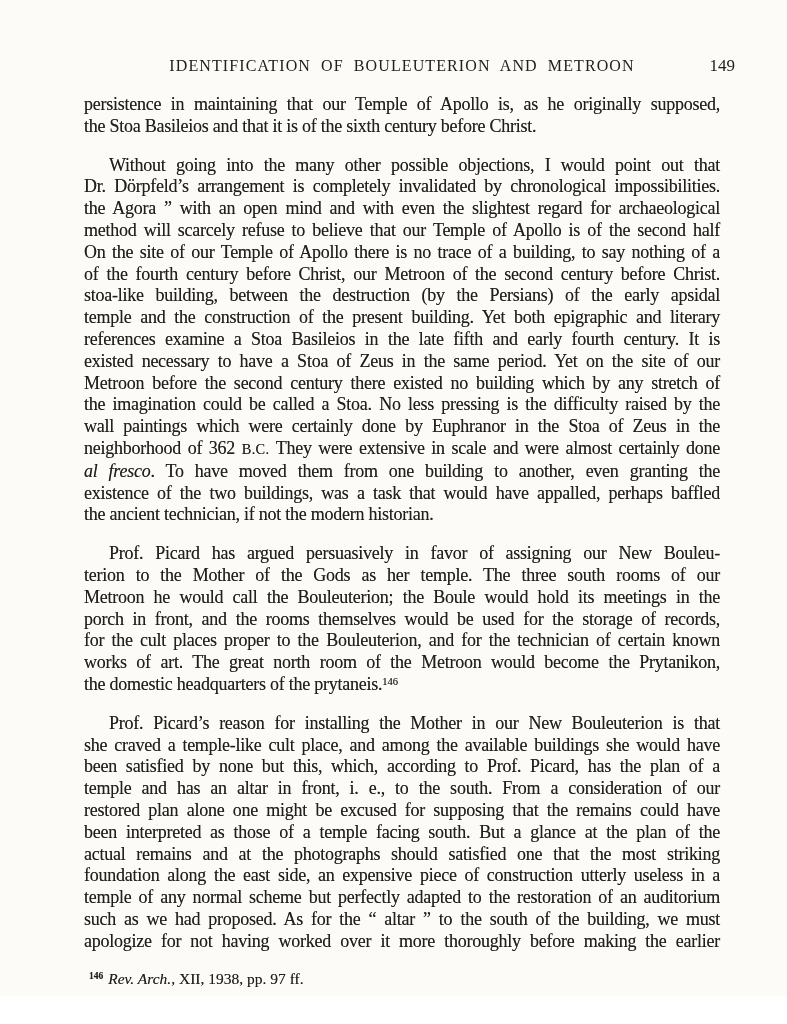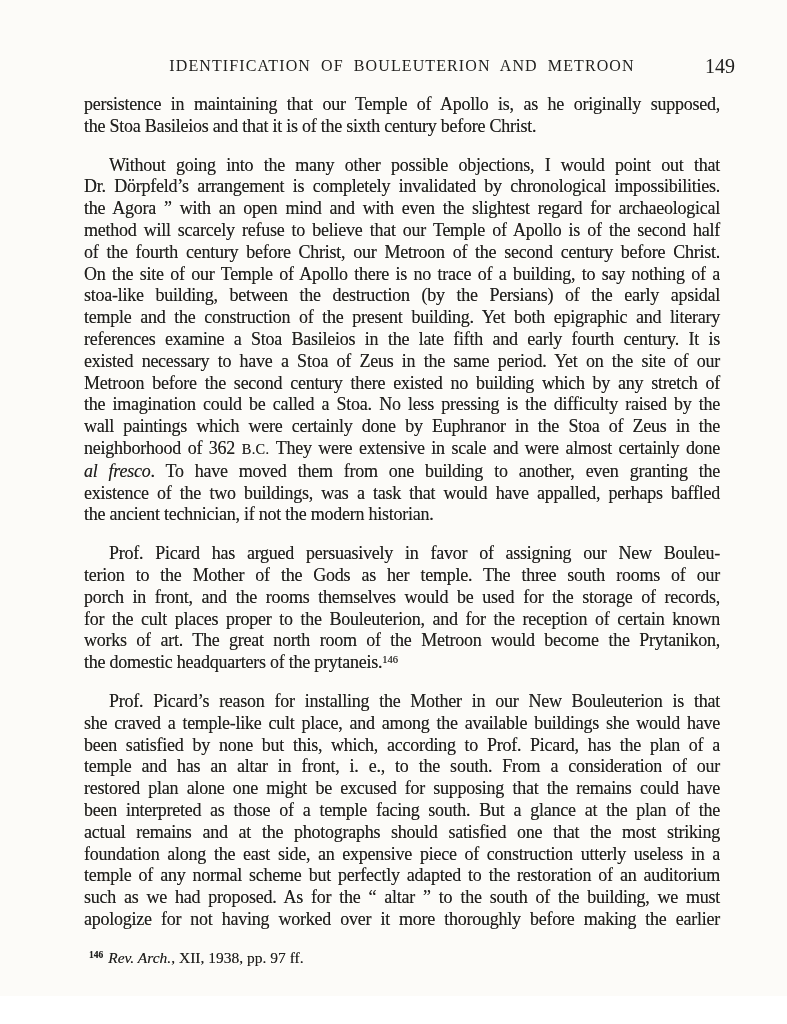--- a/index.html
+++ b/index.html
@@ -26,21 +26,21 @@
     letter-spacing: 1.1px;
     word-spacing: 5px;
     white-space: nowrap;
   }
   .pagenum {
     position: absolute;
     right: 2px;
     top: 0;
     letter-spacing: 0;
     word-spacing: 0;
-    font-size: 20px;
+    font-size: 17px;
   }
   .body-block {
     margin-top: 18px;
     text-shadow: 0 0 0.5px rgba(33,32,30,0.55);
   }
   .para { margin: 17px; }
   .line {
     font-size: 18px;
     line-height: 21.8px;
     letter-spacing: -0.25px;
@@ -85,39 +85,40 @@
     <div class="body-block">
         <div class="para">
           <div class="line">persistence in maintaining that our Temple of Apollo is, as he originally supposed,</div>
           <div class="line endline">the Stoa Basileios and that it is of the sixth century before Christ.</div>
         </div>
         <div class="para">
           <div class="line indent">Without going into the many other possible objections, I would point out that</div>
           <div class="line">Dr. Dörpfeld’s arrangement is completely invalidated by chronological impossibilities.</div>
           <div class="line">the Agora ” with an open mind and with even the slightest regard for archaeological</div>
           <div class="line">method will scarcely refuse to believe that our Temple of Apollo is of the second half</div>
+          <div class="line">On the site of our Temple of Apollo there is no trace of a building, to say nothing of a</div>
           <div class="line">of the fourth century before Christ, our Metroon of the second century before Christ.</div>
-          <div class="line">On the site of our Temple of Apollo there is no trace of a building, to say nothing of a</div>
           <div class="line">stoa-like building, between the destruction (by the Persians) of the early apsidal</div>
           <div class="line">temple and the construction of the present building. Yet both epigraphic and literary</div>
           <div class="line">references examine a Stoa Basileios in the late fifth and early fourth century. It is</div>
           <div class="line">existed necessary to have a Stoa of Zeus in the same period. Yet on the site of our</div>
           <div class="line">Metroon before the second century there existed no building which by any stretch of</div>
           <div class="line">the imagination could be called a Stoa. No less pressing is the difficulty raised by the</div>
           <div class="line">wall paintings which were certainly done by Euphranor in the Stoa of Zeus in the</div>
           <div class="line">neighborhood of 362 <span class="sc">B.C.</span> They were extensive in scale and were almost certainly done</div>
           <div class="line"><i>al fresco</i>. To have moved them from one building to another, even granting the</div>
           <div class="line">existence of the two buildings, was a task that would have appalled, perhaps baffled</div>
           <div class="line endline">the ancient technician, if not the modern historian.</div>
         </div>
         <div class="para">
           <div class="line indent">Prof. Picard has argued persuasively in favor of assigning our New Bouleu-</div>
           <div class="line">terion to the Mother of the Gods as her temple. The three south rooms of our</div>
+          <div class="line">Metroon he would call the Bouleuterion; the Boule would hold its meetings in the</div>
           <div class="line">porch in front, and the rooms themselves would be used for the storage of records,</div>
-          <div class="line">for the cult places proper to the Bouleuterion, and for the reception of certain known</div>
+          <div class="line">for the cult places proper to the Bouleuterion, and for the technician of certain known</div>
           <div class="line">works of art. The great north room of the Metroon would become the Prytanikon,</div>
           <div class="line endline">the domestic headquarters of the prytaneis.<sup>146</sup></div>
         </div>
         <div class="para">
           <div class="line indent">Prof. Picard’s reason for installing the Mother in our New Bouleuterion is that</div>
           <div class="line">she craved a temple-like cult place, and among the available buildings she would have</div>
           <div class="line">been satisfied by none but this, which, according to Prof. Picard, has the plan of a</div>
           <div class="line">temple and has an altar in front, i. e., to the south. From a consideration of our</div>
           <div class="line">restored plan alone one might be excused for supposing that the remains could have</div>
           <div class="line">been interpreted as those of a temple facing south. But a glance at the plan of the</div>

